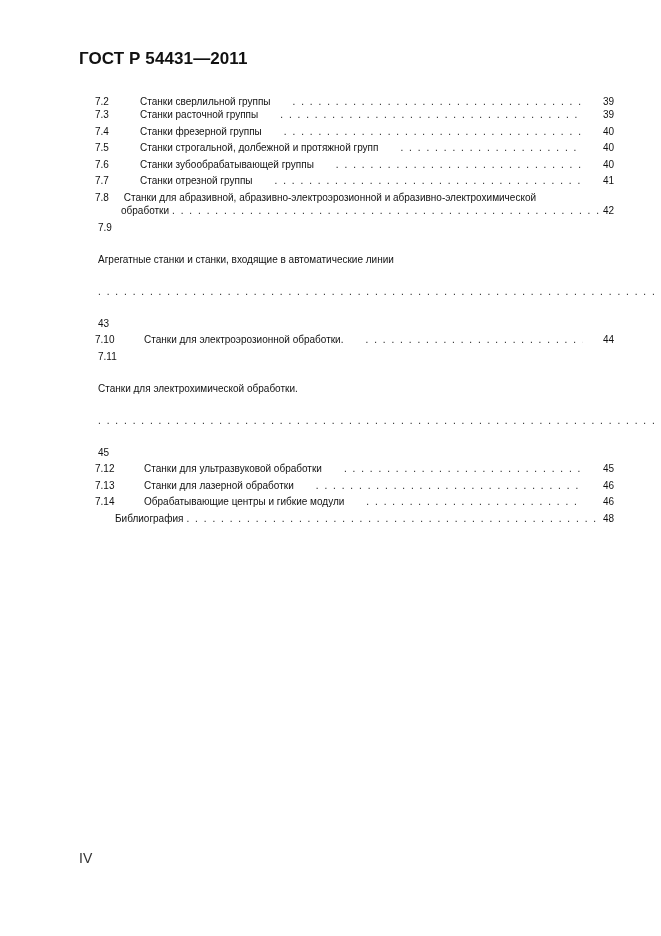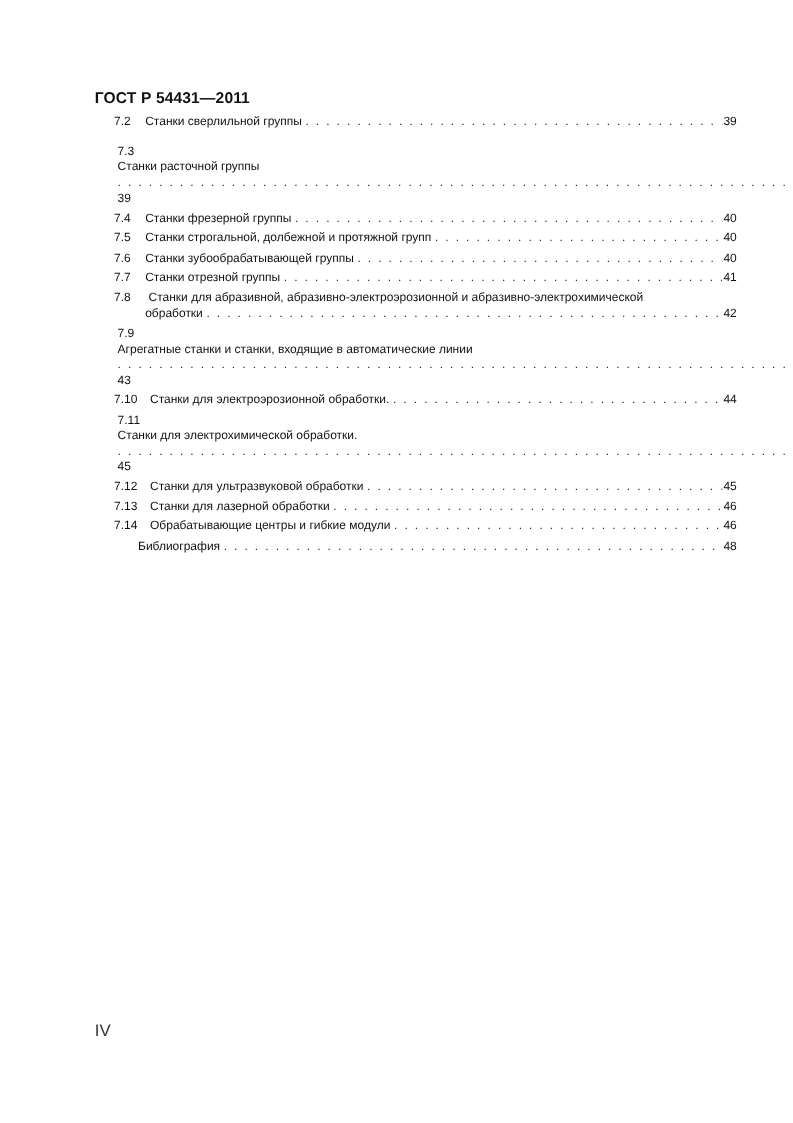--- a/index.html
+++ b/index.html
@@ -11,40 +11,40 @@
       width: 661px;
       height: 936px;
       position: relative;
       overflow: hidden;
       font-family: "Liberation Sans", sans-serif;
       color: #111111;
     }
     .page-header {
       position: absolute;
       left: 79px;
-      top: 74px;
-      font-size: 13px;
+      top: 49px;
+      font-size: 17px;
       font-weight: bold;
       letter-spacing: 0.1px;
     }
     .toc {
       position: absolute;
       left: 79px;
       top: 94px;
       width: 535px;
       font-size: 10px;
       line-height: 13px;
     }
     .toc-row {
       position: relative;
       display: flex;
       align-items: baseline;
       white-space: nowrap;
     }
-    .toc-row.indent { padding-left: 16px; }
+    .toc-row.indent { padding-left: 16px; gap: 19px; }
     .toc-num {
       display: inline-block;
       min-width: 24px;
       margin-right: 2px;
     }
     .toc-num.wide { min-width: 28px; }
     .toc-title {
       flex: 0 0 auto;
     }
     .toc-leader {
@@ -92,21 +92,21 @@
 
 <div class="toc">
 
   <div class="toc-row indent" style="margin-top:1px;">
     <span class="toc-num">7.2</span>
     <span class="toc-title">Станки сверлильной группы</span>
     <span class="toc-leader"></span>
     <span class="toc-page">39</span>
   </div>
 
-  <div class="toc-row indent" style="margin-top:12px;flex-direction:column;">
+  <div class="toc-row indent" style="margin-top:0;">
     <span class="toc-num">7.3</span>
     <span class="toc-title">Станки расточной группы</span>
     <span class="toc-leader"></span>
     <span class="toc-page">39</span>
   </div>
 
   <div class="toc-row indent" style="margin-top:3.5px;">
     <span class="toc-num">7.4</span>
     <span class="toc-title">Станки фрезерной группы</span>
     <span class="toc-leader"></span>

